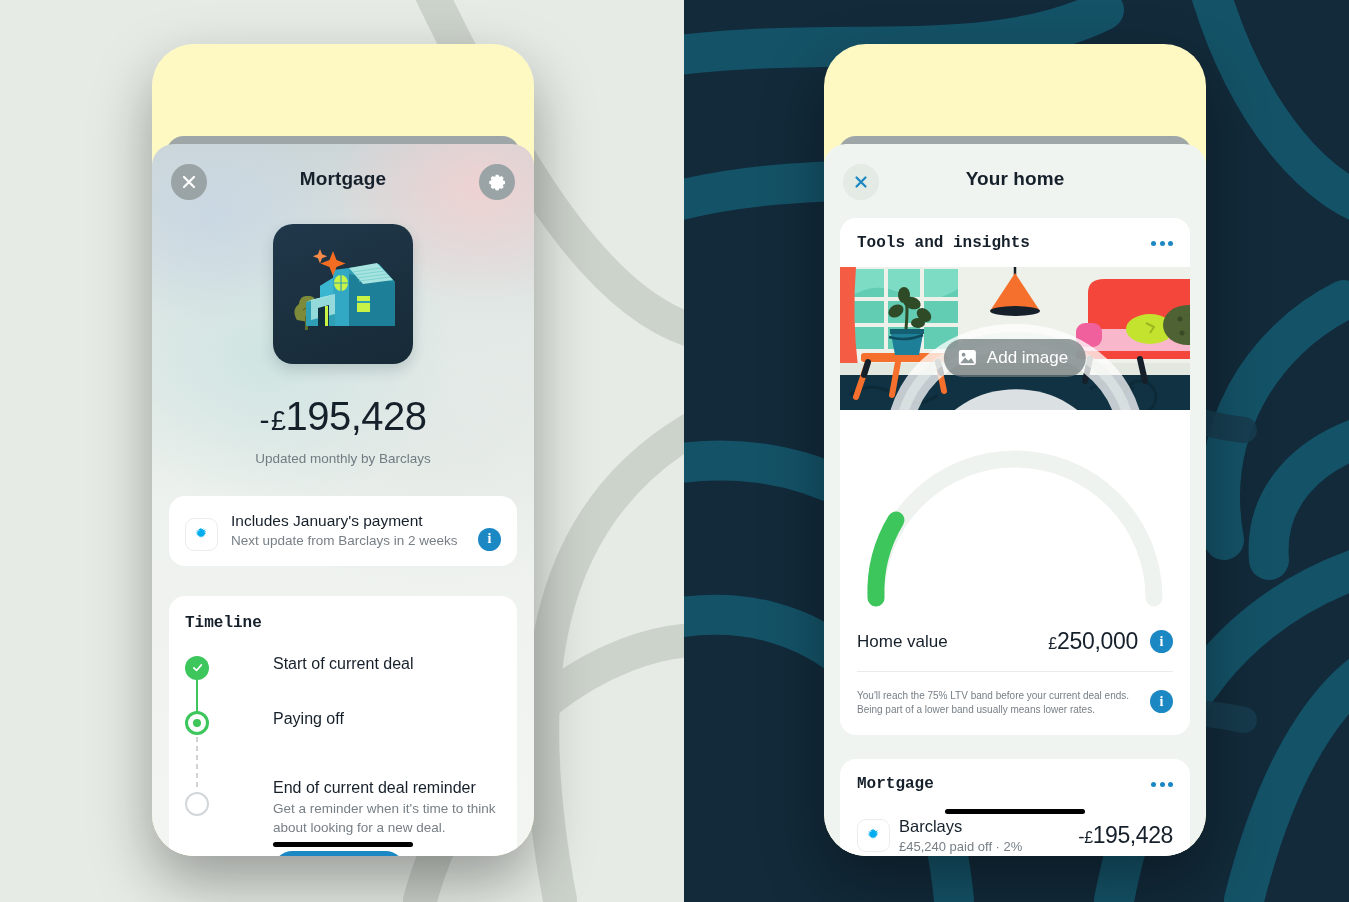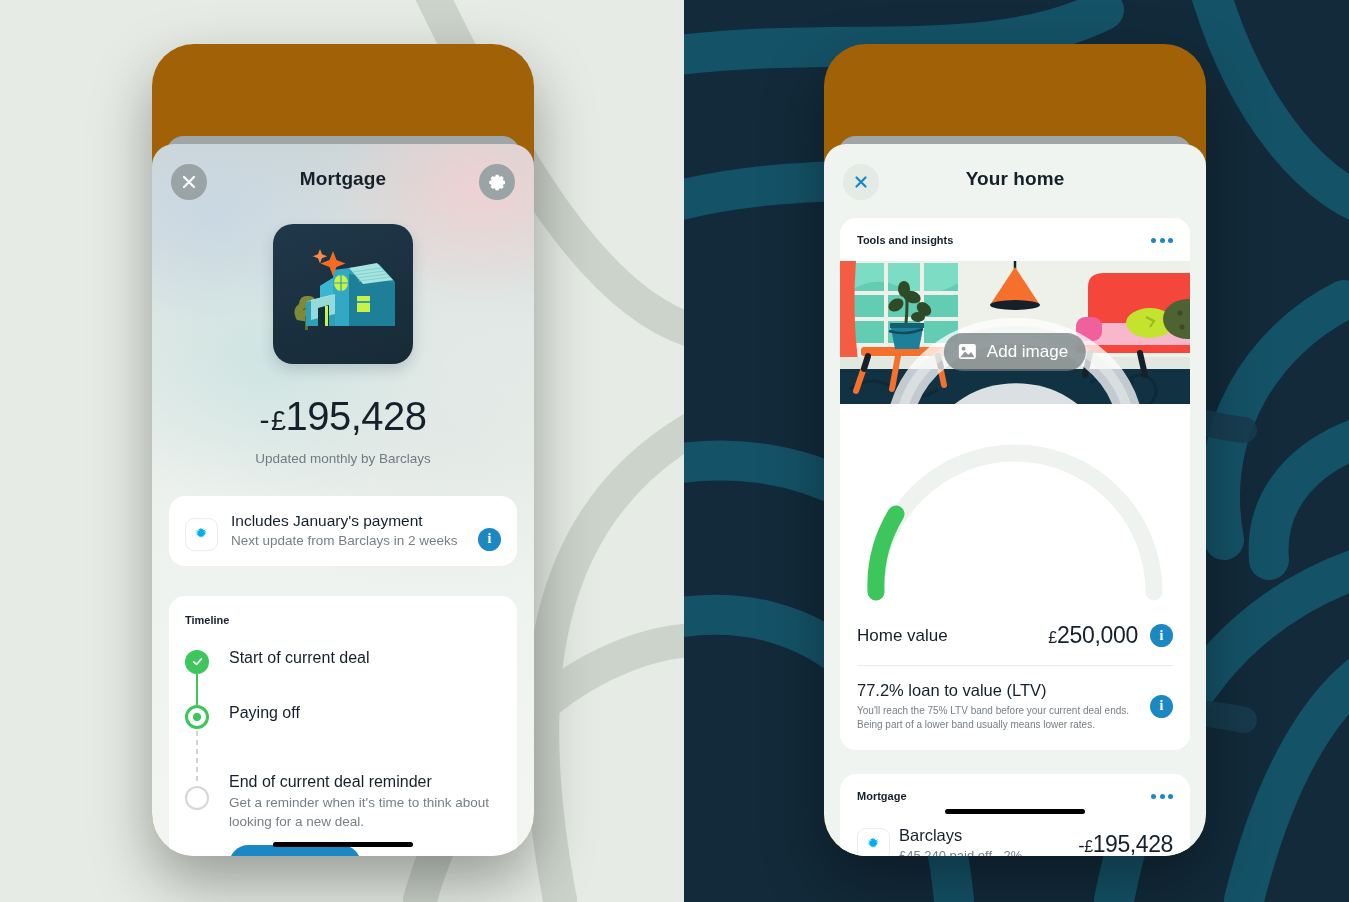--- a/index.html
+++ b/index.html
@@ -18,21 +18,21 @@
   }
   .bg-right {
     position: absolute; left: 684px; top: 0; width: 665px; height: 902px;
     background: #122a3a; overflow: hidden;
   }
 
   
   .phone {
     position: absolute;
     border-radius: 42px;
-    background: #a16207;
+    background: #fef9c3;
     overflow: hidden;
   }
   .phone-shadow {
     position: absolute;
     border-radius: 42px;
     box-shadow: 0 26px 60px rgba(0,0,0,.34);
   }
   .phone-left  { left: 152px; top: 44px; width: 382px; height: 812px; }
   .phone-right { left: 824px; top: 44px; width: 382px; height: 812px; }
 
@@ -119,28 +119,28 @@
   .row-sub   { font-size: 13.5px; color: #777f85; line-height: 1.35; margin-top: 2px; }
 
   .info-dot {
     width: 23px; height: 23px; border-radius: 50%; background: #1b87c3;
     color: #fff; font-size: 14px; font-weight: bold;
     display: flex; align-items: center; justify-content: center;
     flex: none; font-family: "Liberation Serif", serif; cursor: pointer;
   }
 
   .section-title {
-    font-size: 11px; font-weight: bold; color: #16202b;
+    font-size: 16px; font-weight: bold; color: #16202b; font-family: Liberation Mono, monospace;
   }
 
   
   .tl { position: relative; margin-top: 22px; }
   .tl-item { position: relative; display: flex; gap: 16px; }
   .tl-gutter { width: 28px; flex: none; position: relative; }
-  .tl-body { flex: 1; padding-bottom: 6px; }
+  .tl-body { flex: 1; padding-bottom: 6px; margin-left: 44px; }
   .tl-head { font-size: 16px; color: #16202b; line-height: 1.2; }
   .tl-desc { font-size: 13.5px; color: #777f85; line-height: 1.38; margin-top: 3px; }
   .dot {
     position: absolute; left: 0; width: 24px; height: 24px; border-radius: 50%;
   }
   .dot-done { background: #3cc65b; display:flex; align-items:center; justify-content:center; }
   .dot-now  { background: #fff; border: 3px solid #3cc65b; }
   .dot-now::after {
     content:""; position:absolute; left:5px; top:5px; width:8px; height:8px;
     border-radius:50%; background:#3cc65b;
@@ -517,21 +517,20 @@
         <div class="kv-val">
           <span class="cur">£</span><span>250,000</span>
         </div>
         <div class="info-dot">i</div>
       </div>
 
       <div class="divider"></div>
 
       <div class="ltv-row">
         <div class="ltv-main">
-          <div class="ltv-title">77.2% loan to value (LTV)</div>
           <div class="ltv-desc">You'll reach the 75% LTV band before your current deal ends. Being part of a lower band usually means lower rates.</div>
         </div>
         <div class="info-dot">i</div>
       </div>
     </div>
 
     <div class="card-r" style="margin-top:24px">
       <div class="card-r-head" style="padding-bottom:10px">
         <div class="section-title">Mortgage</div>
         <div class="dots-btn">

